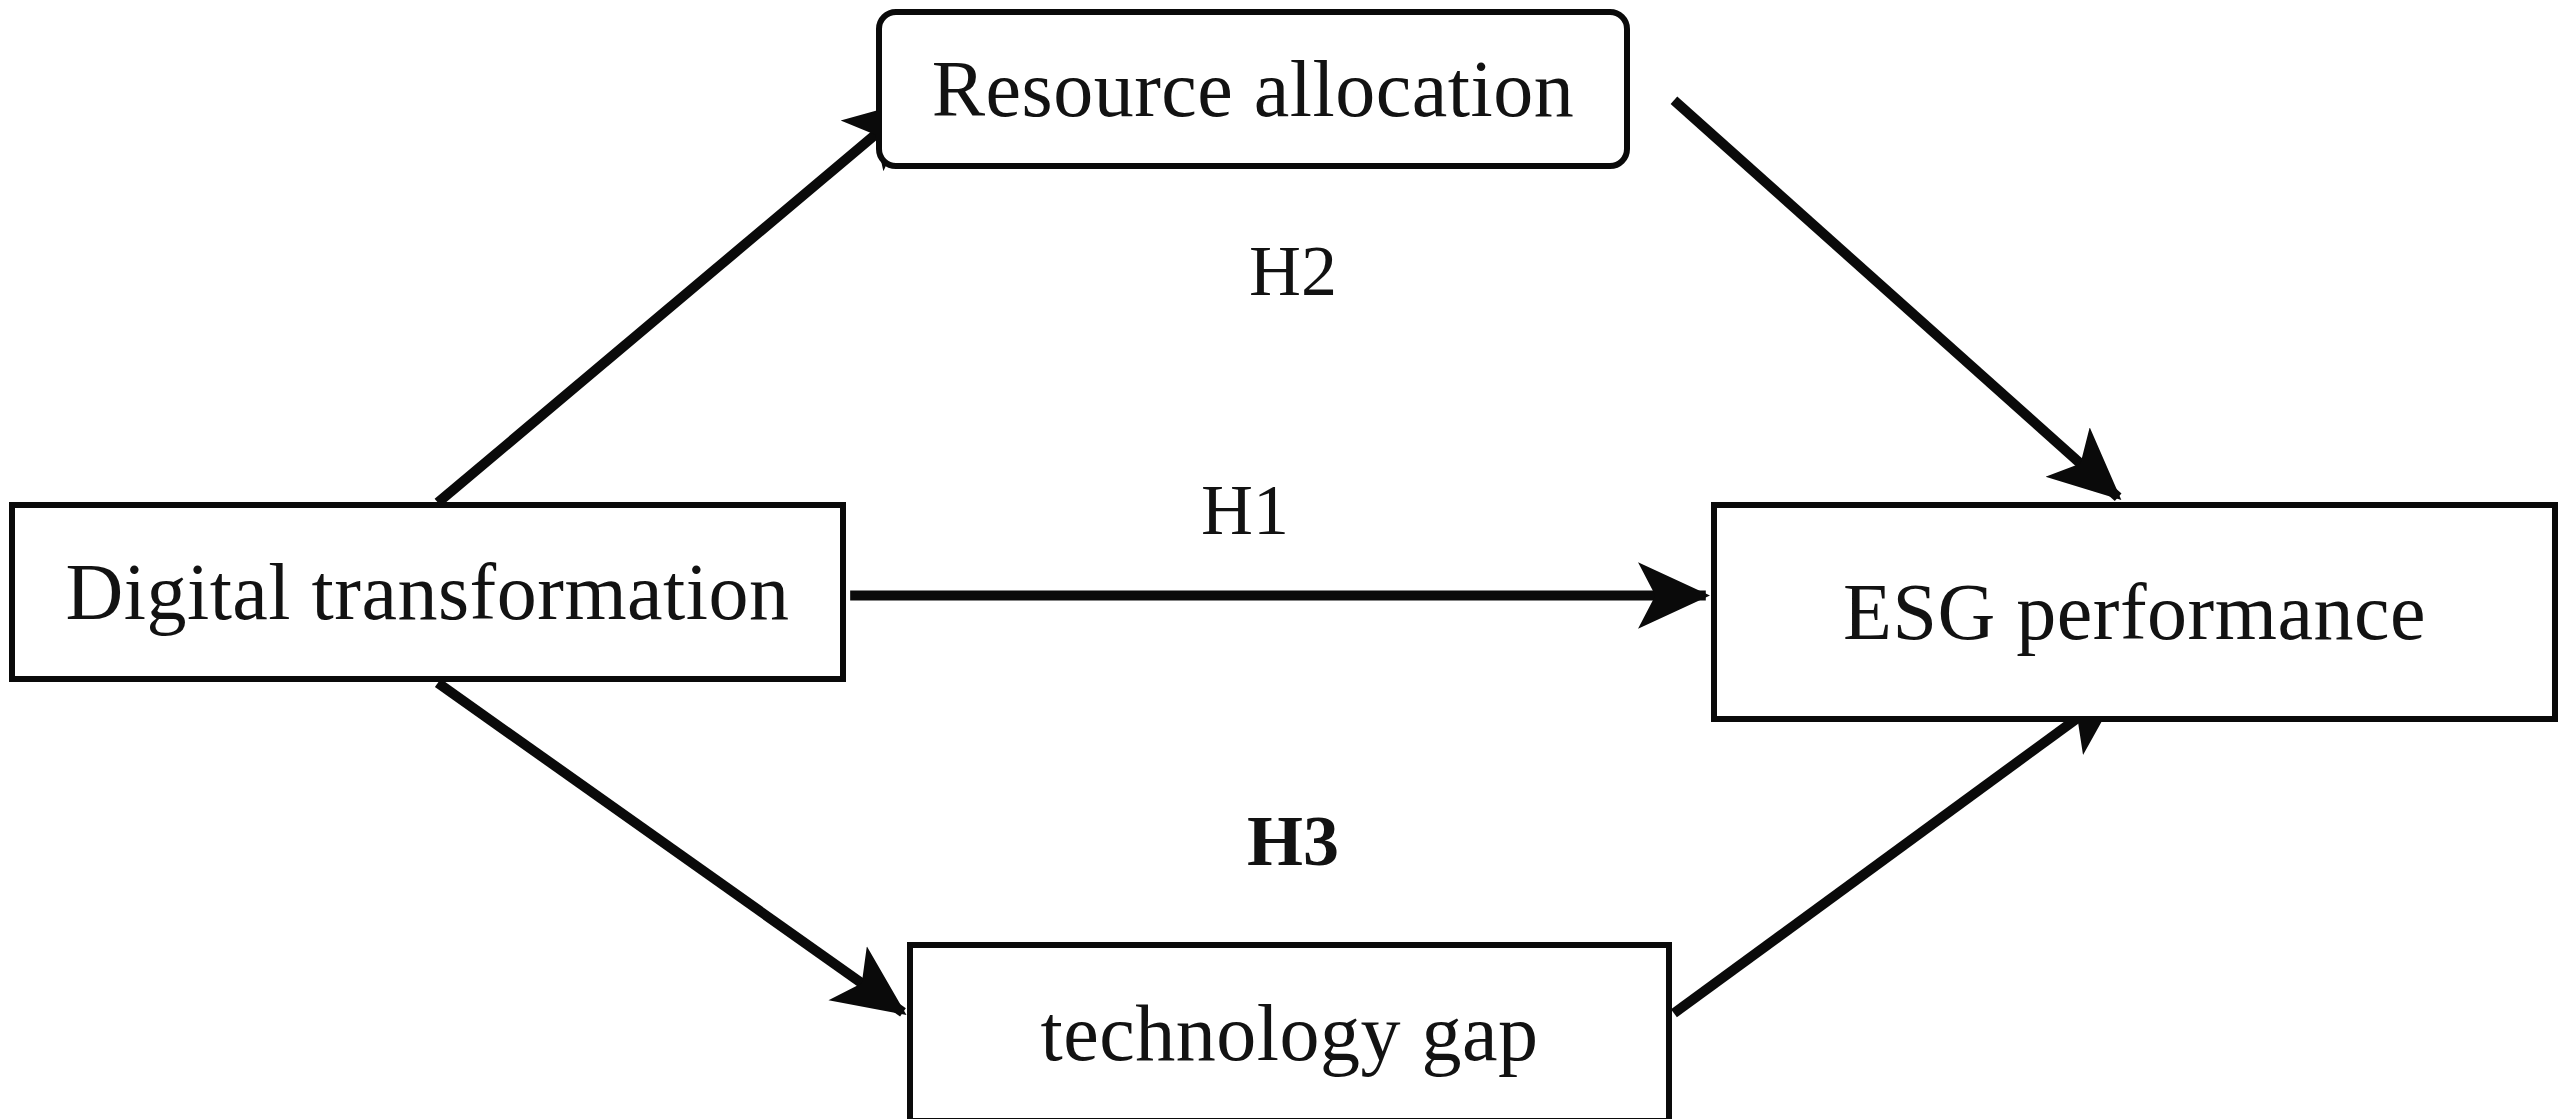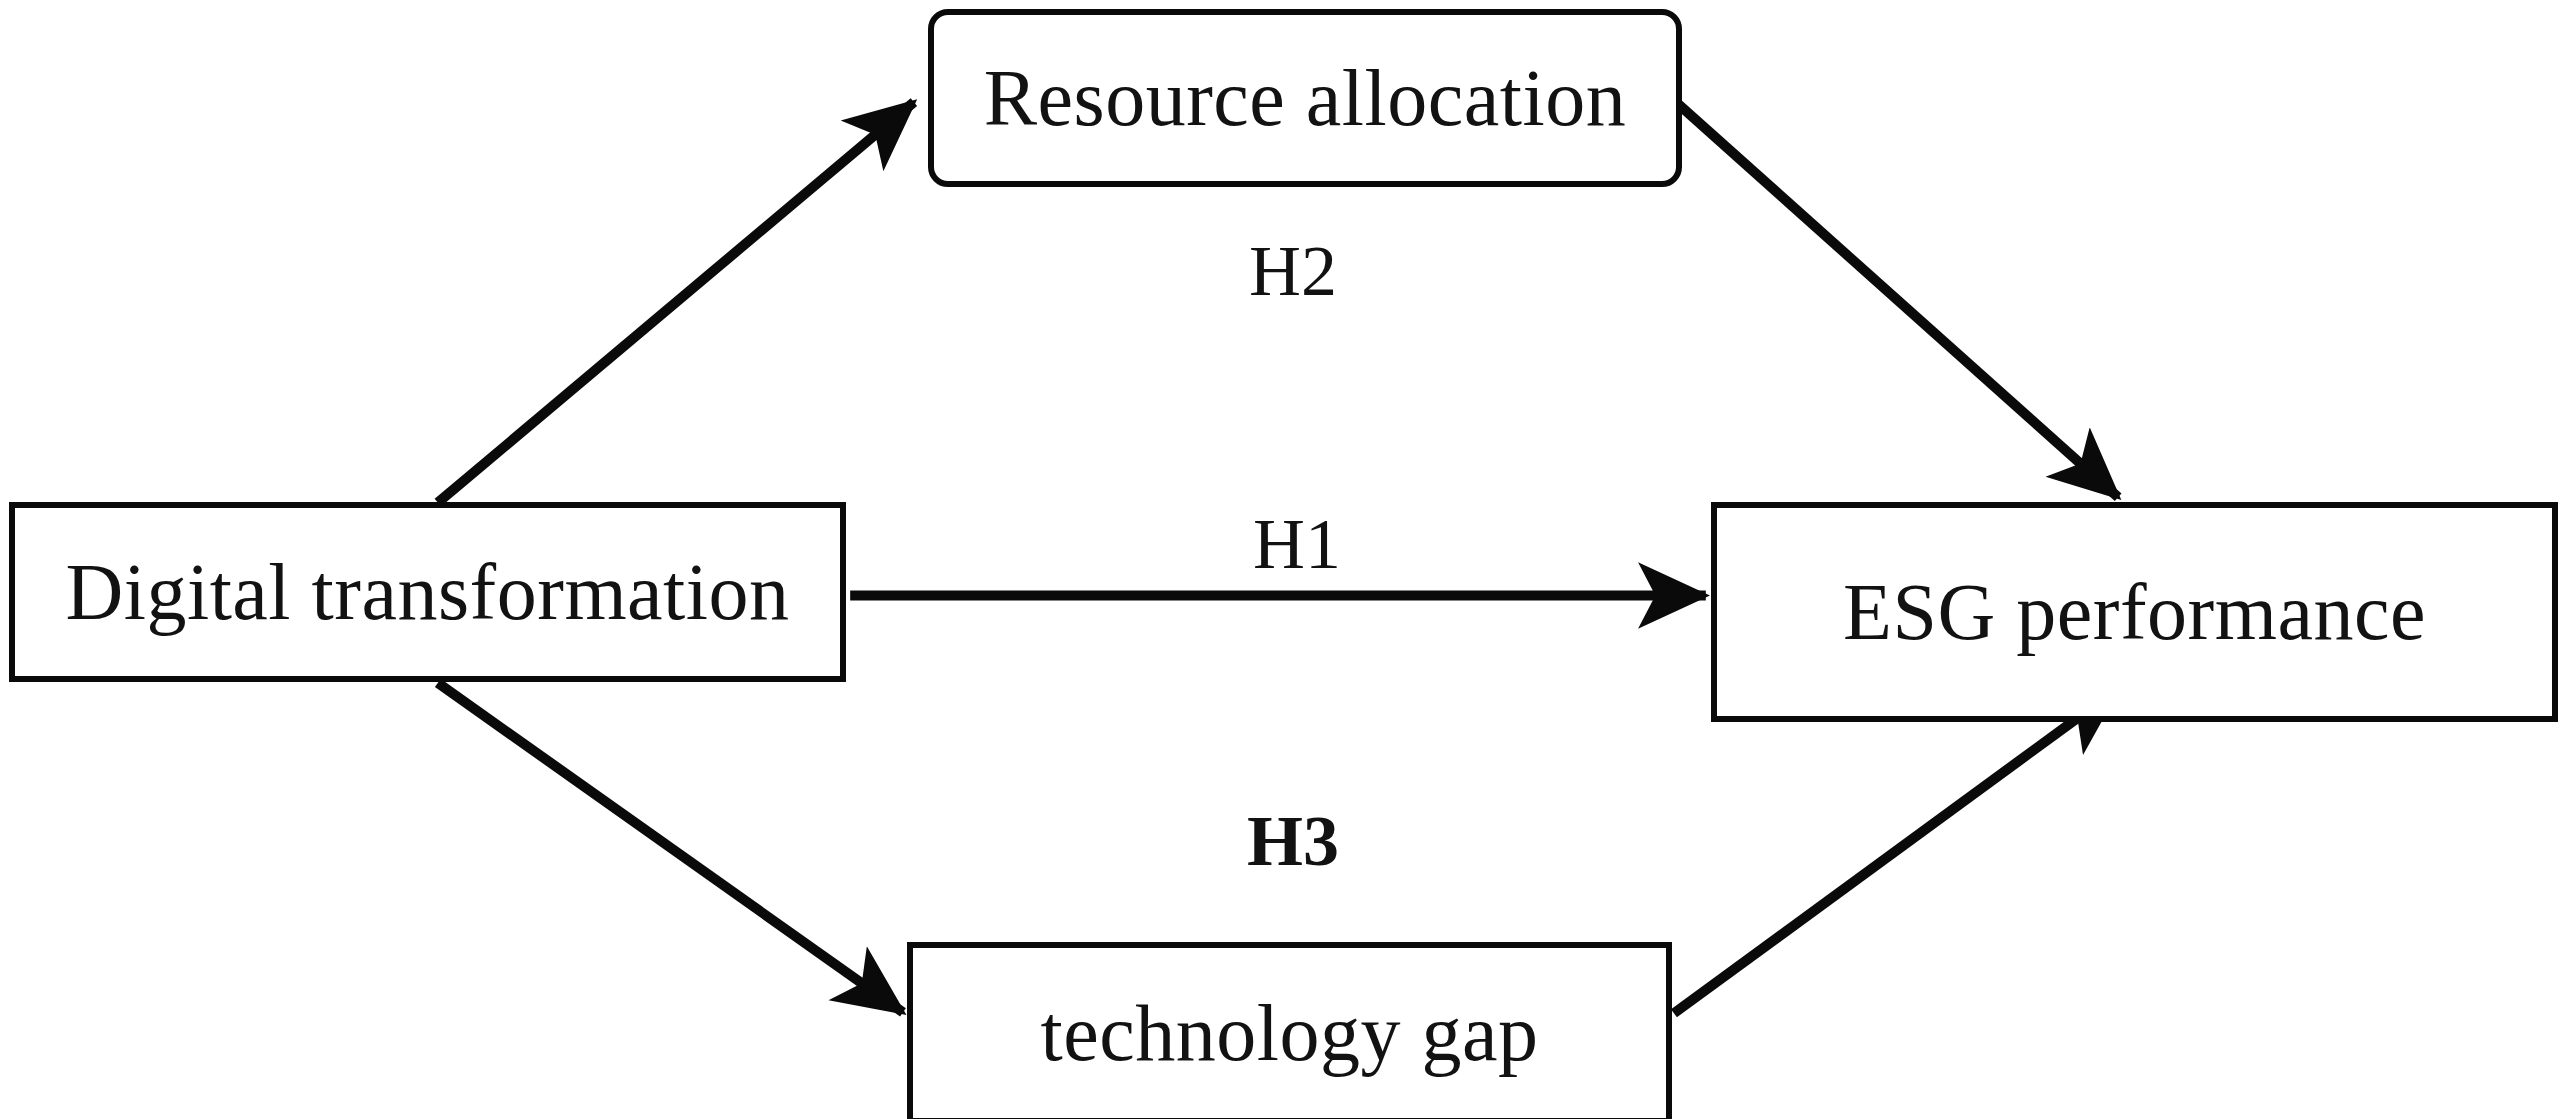--- a/index.html
+++ b/index.html
@@ -48,21 +48,21 @@
     font-family: "Liberation Serif", "DejaVu Serif", serif;
     font-size: 72px;
     line-height: 1;
     color: #121212;
     white-space: nowrap;
     transform: translate(-50%, -50%);
     z-index: 4;
   }
 
   
-  #box-resource-allocation { left: 928px; top: 9px;   width: 754px;  height: 178px; border-radius: 20px; }
+  #box-resource-allocation { left: 876px; top: 9px;   width: 754px;  height: 160px; border-radius: 20px; }
   #box-digital-transformation { left: 9px;  top: 502px; width: 837px;  height: 180px; }
   #box-esg-performance     { left: 1711px; top: 502px; width: 847px;  height: 220px; }
   #box-technology-gap      { left: 907px;  top: 942px; width: 765px; height: 182px; }
 </style>
 </head>
 <body>
 
 <div id="diagram-root">
 
   <svg id="diagram-svg" viewBox="0 0 2830 1230" xmlns="http://www.w3.org/2000/svg">
@@ -94,18 +94,18 @@
   <div class="node-box" id="box-esg-performance">
     <span class="node-label">ESG performance</span>
   </div>
 
   <div class="node-box" id="box-technology-gap">
     <span class="node-label">technology gap</span>
   </div>
 
   <span class="edge-label" style="left:1293px; top:271px;">H2</span>
 
-  <span class="edge-label" style="left:1297px; top:510px;margin-top:34px;">H1</span>
+  <span class="edge-label" style="left:1245px; top:510px;">H1</span>
 
   <span class="edge-label" style="left:1293px; top:841px;font-weight:bold;">H3</span>
 
 </div>
 
 
 </body></html>

